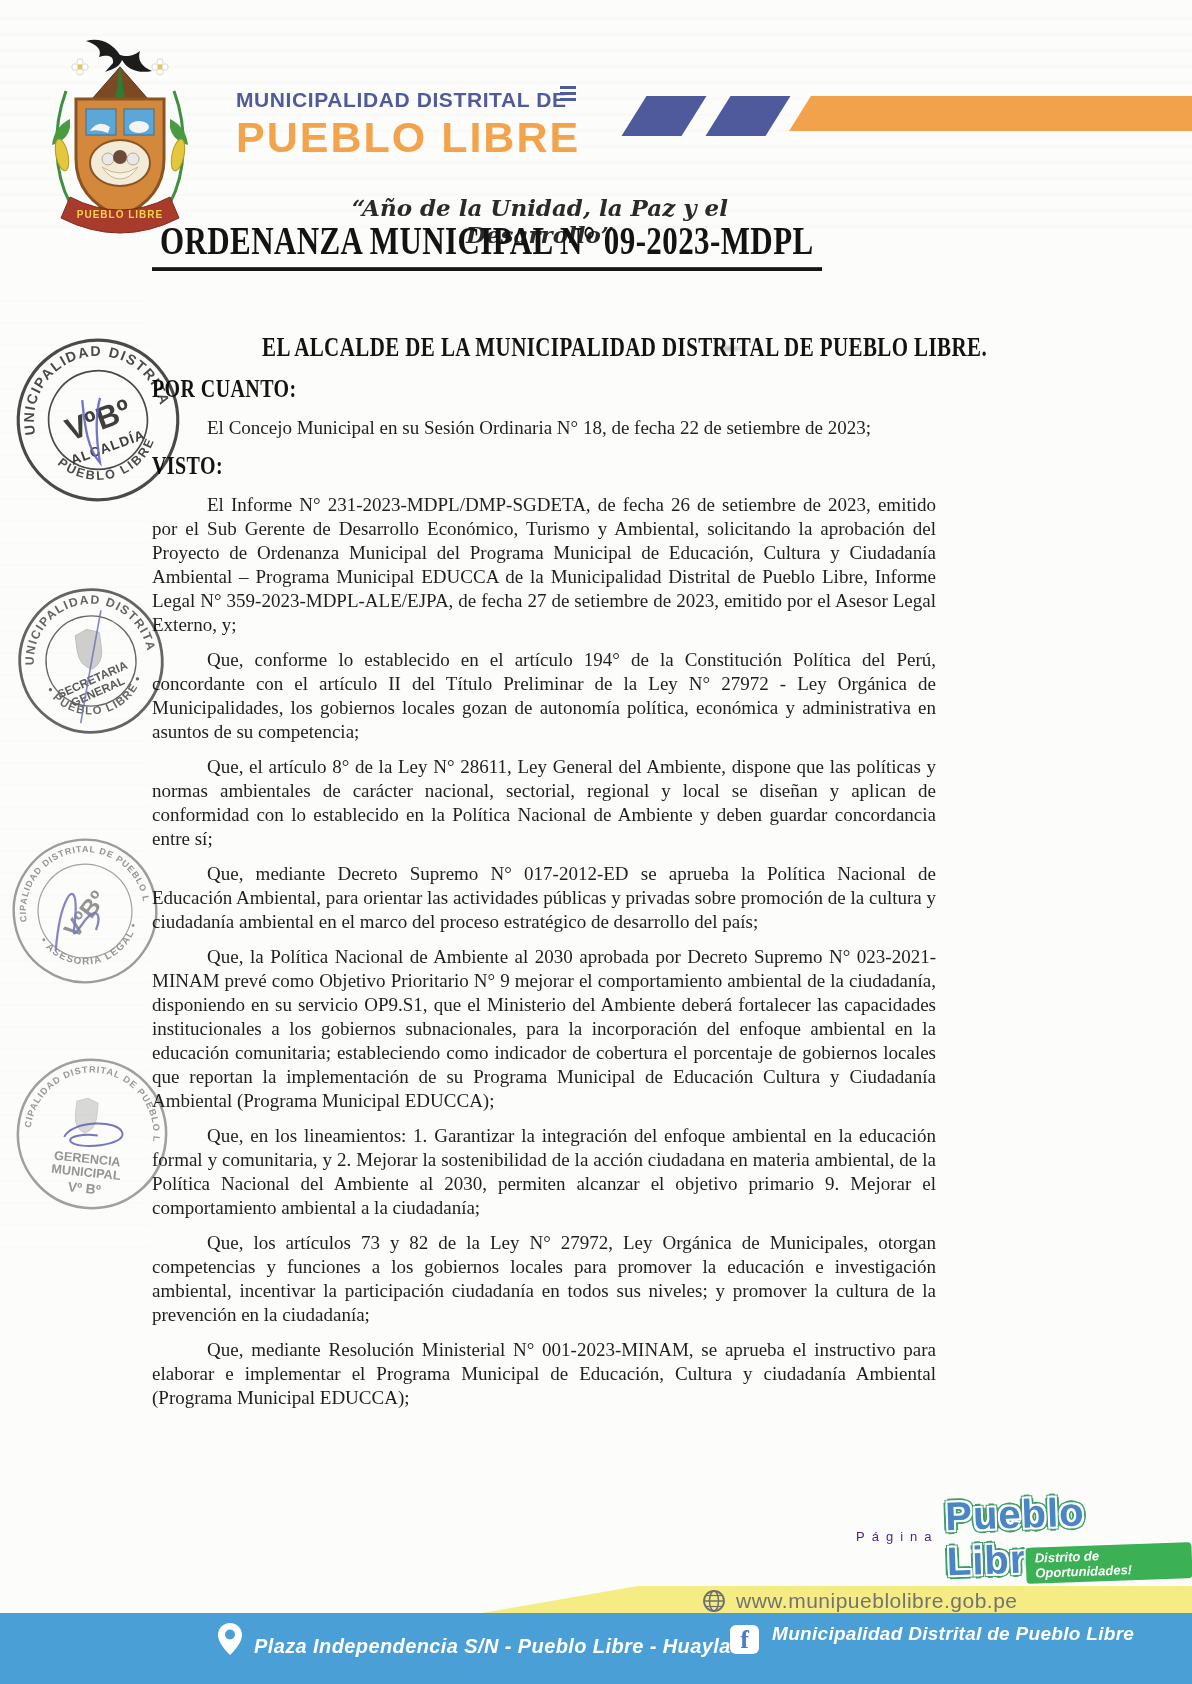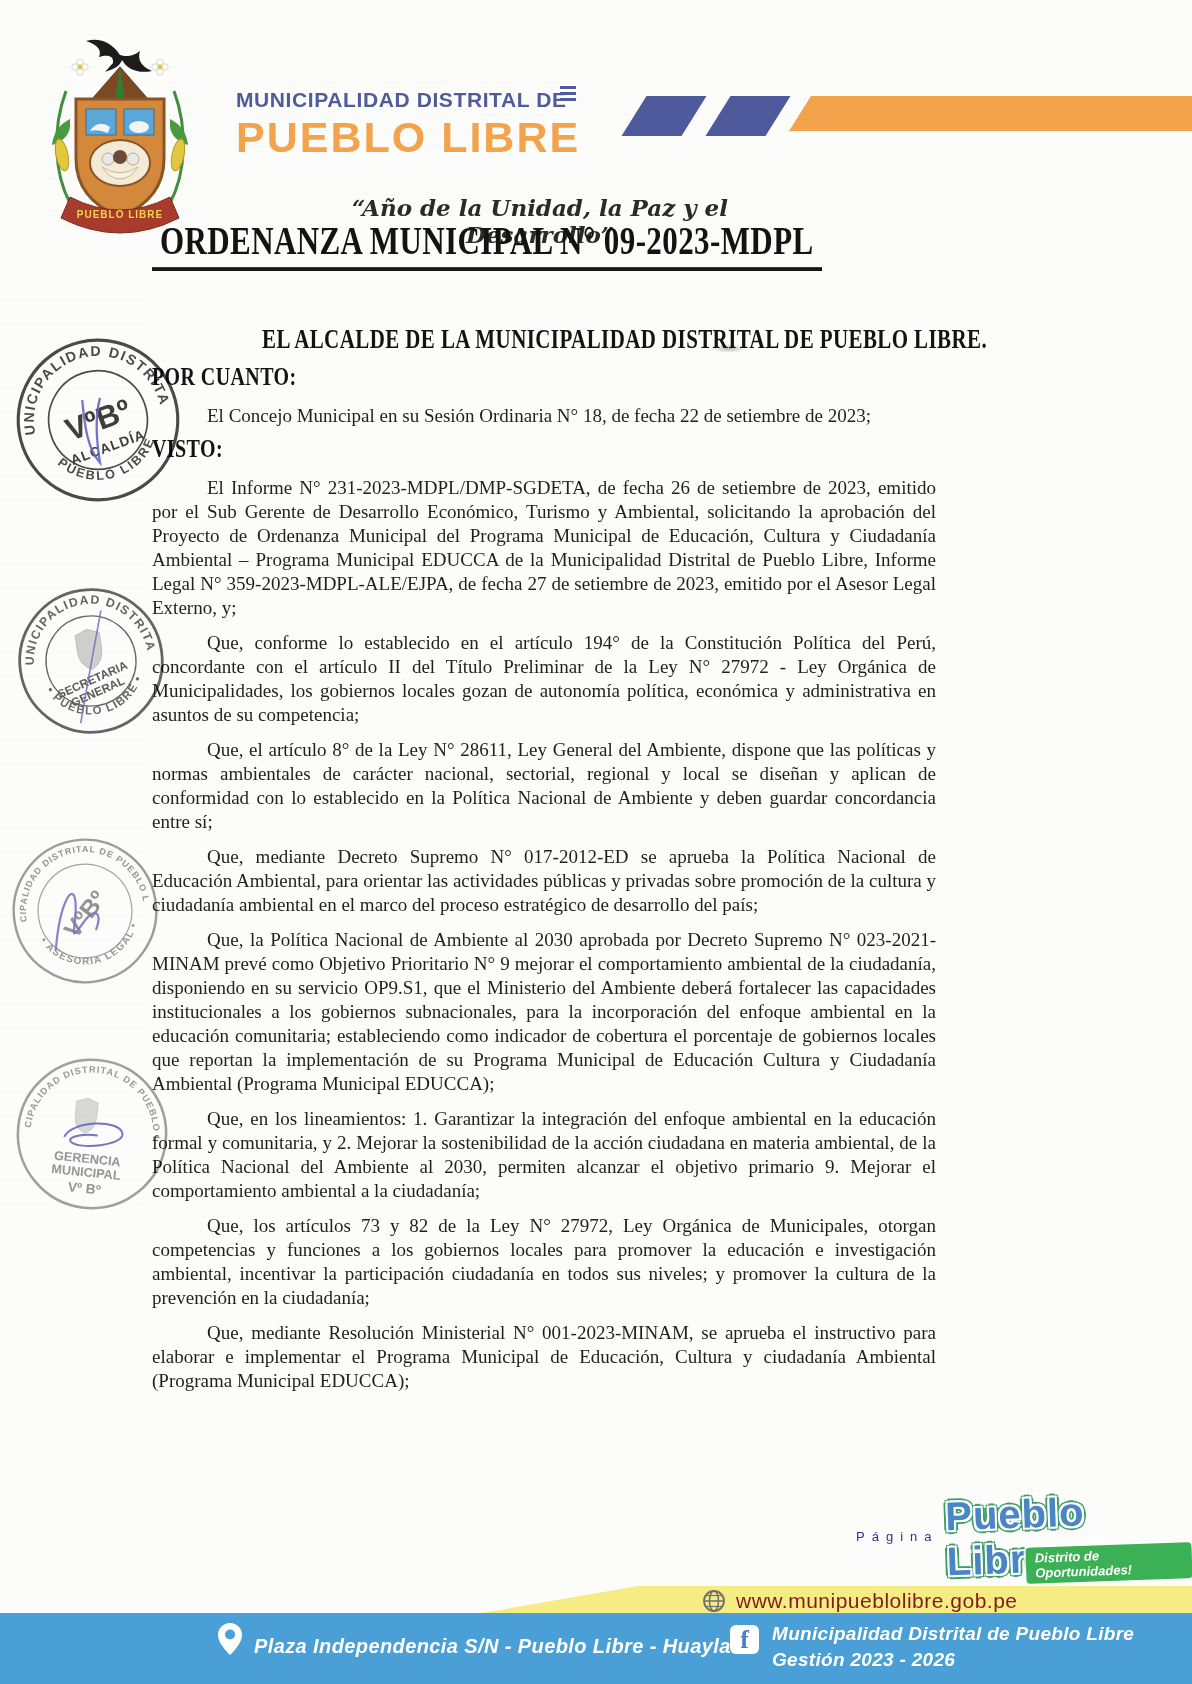--- a/index.html
+++ b/index.html
@@ -28,42 +28,42 @@
      font-family:"DejaVu Serif",serif;font-style:italic;font-weight:bold;font-size:23px;color:#2a2a2a;}
   .display{font-family:"Liberation Serif",serif;font-weight:bold;display:inline-block;
      transform:scaleY(1.28);transform-origin:50% 100%;letter-spacing:.4px;color:#131313;white-space:nowrap;}
   .title-row{position:absolute;left:152px;top:230px;width:784px;text-align:left;}
   .title-row .display{font-size:31px;border-bottom:3px solid #161616;padding:0 8px 2px;}
   .dateline{position:absolute;left:152px;top:280px;width:784px;text-align:right;padding-right:34px;
      font-size:23px;box-sizing:border-box;}
   
   .doc-body{position:absolute;left:152px;top:322px;width:784px;font-size:19px;line-height:24px;text-align:justify;}
   .doc-body p{margin:0 0 11px;text-indent:55px;}
-  .h-row{margin:8px 0 12px;}
+  .h-row{margin:16px 0 12px;}
   .h-row.ind{text-indent:55px;}
   .h-row .display{font-size:20px;}
   .addressee .display{font-size:21px;}
   .u{border-bottom:2.5px solid #141414;padding-bottom:1px;}
   
   .stamp{position:absolute;mix-blend-mode:multiply;opacity:.93;}
   
   .pagina{position:absolute;left:856px;top:1529px;color:#4c1d95;font-family:"Liberation Sans",sans-serif;
      font-size:13px;letter-spacing:7px;}
   .pl-logo{position:absolute;left:946px;top:1490px;transform:rotate(-2deg);
      font-family:"Liberation Sans",sans-serif;font-weight:bold;font-size:40px;letter-spacing:1px;color:#4a85c4;
      text-shadow:-2px -2px 0 #fff,2px -2px 0 #fff,-2px 2px 0 #fff,2px 2px 0 #fff,
        -4px 0 0 #3d9e68,4px 0 0 #3d9e68,0 -4px 0 #3d9e68,0 4px 0 #3d9e68,
        -3px -3px 0 #3d9e68,3px -3px 0 #3d9e68,-3px 3px 0 #3d9e68,3px 3px 0 #3d9e68;}
   .pl-badge{position:absolute;left:1026px;top:1545px;transform:rotate(-2deg);background:#3cb054;color:#fff;
      font-family:"Liberation Sans",sans-serif;font-weight:bold;font-style:italic;font-size:13px;
      padding:3px 9px;border-radius:4px;box-shadow:0 0 0 2px rgba(255,255,255,.8);}
   .footer-yellow{position:absolute;left:0;top:1586px;width:1192px;height:28px;background:#f5ec83;
      clip-path:polygon(53.5% 0,100% 0,100% 100%,40% 100%);}
   .footer-url{position:absolute;left:736px;top:1589px;font-family:"Liberation Sans",sans-serif;
-     font-size:21px;color:#7f1d1d;letter-spacing:.5px;}
+     font-size:21px;color:#737373;letter-spacing:.5px;}
   .globe{position:absolute;left:702px;top:1589px;width:24px;height:24px;}
   .footer-blue{position:absolute;left:0;top:1613px;width:1192px;height:71px;background:#4aa0d6;}
   .pin{position:absolute;left:218px;top:10px;width:24px;height:32px;}
   .addr{position:absolute;left:254px;top:22px;font-family:"Liberation Sans",sans-serif;font-style:italic;
      font-weight:bold;font-size:20px;color:#fff;letter-spacing:.4px;}
   .fb-icon{position:absolute;left:730px;top:12px;width:29px;height:29px;background:#fff;border-radius:6px;
      color:#4a7cc7;font-family:"Liberation Serif",serif;font-weight:bold;font-size:26px;text-align:center;line-height:30px;}
   .fb-lines{position:absolute;left:772px;top:8px;font-family:"Liberation Sans",sans-serif;font-style:italic;
      font-weight:bold;font-size:19px;color:#fff;line-height:26px;letter-spacing:.3px;}
   svg text{font-family:"Liberation Sans",sans-serif;}
@@ -252,17 +252,16 @@
 
   <div class="footer-blue">
     <svg class="pin" viewBox="0 0 24 32">
       <path d="M12,0 C5.4,0 0,5.4 0,12 C0,21 12,32 12,32 C12,32 24,21 24,12 C24,5.4 18.6,0 12,0 Z" fill="#ffffff"></path>
       <circle cx="12" cy="11.5" r="5" fill="#4aa0d6"></circle>
     </svg>
     <div class="addr">Plaza Independencia S/N - Pueblo Libre - Huaylas</div>
     <div class="fb-icon">f</div>
     <div class="fb-lines">
       <div>Municipalidad Distrital de Pueblo Libre</div>
-      <div>Gestión 2023 - 2026</div>
     </div>
   </div>
 
 </div>
 
 </body></html>

